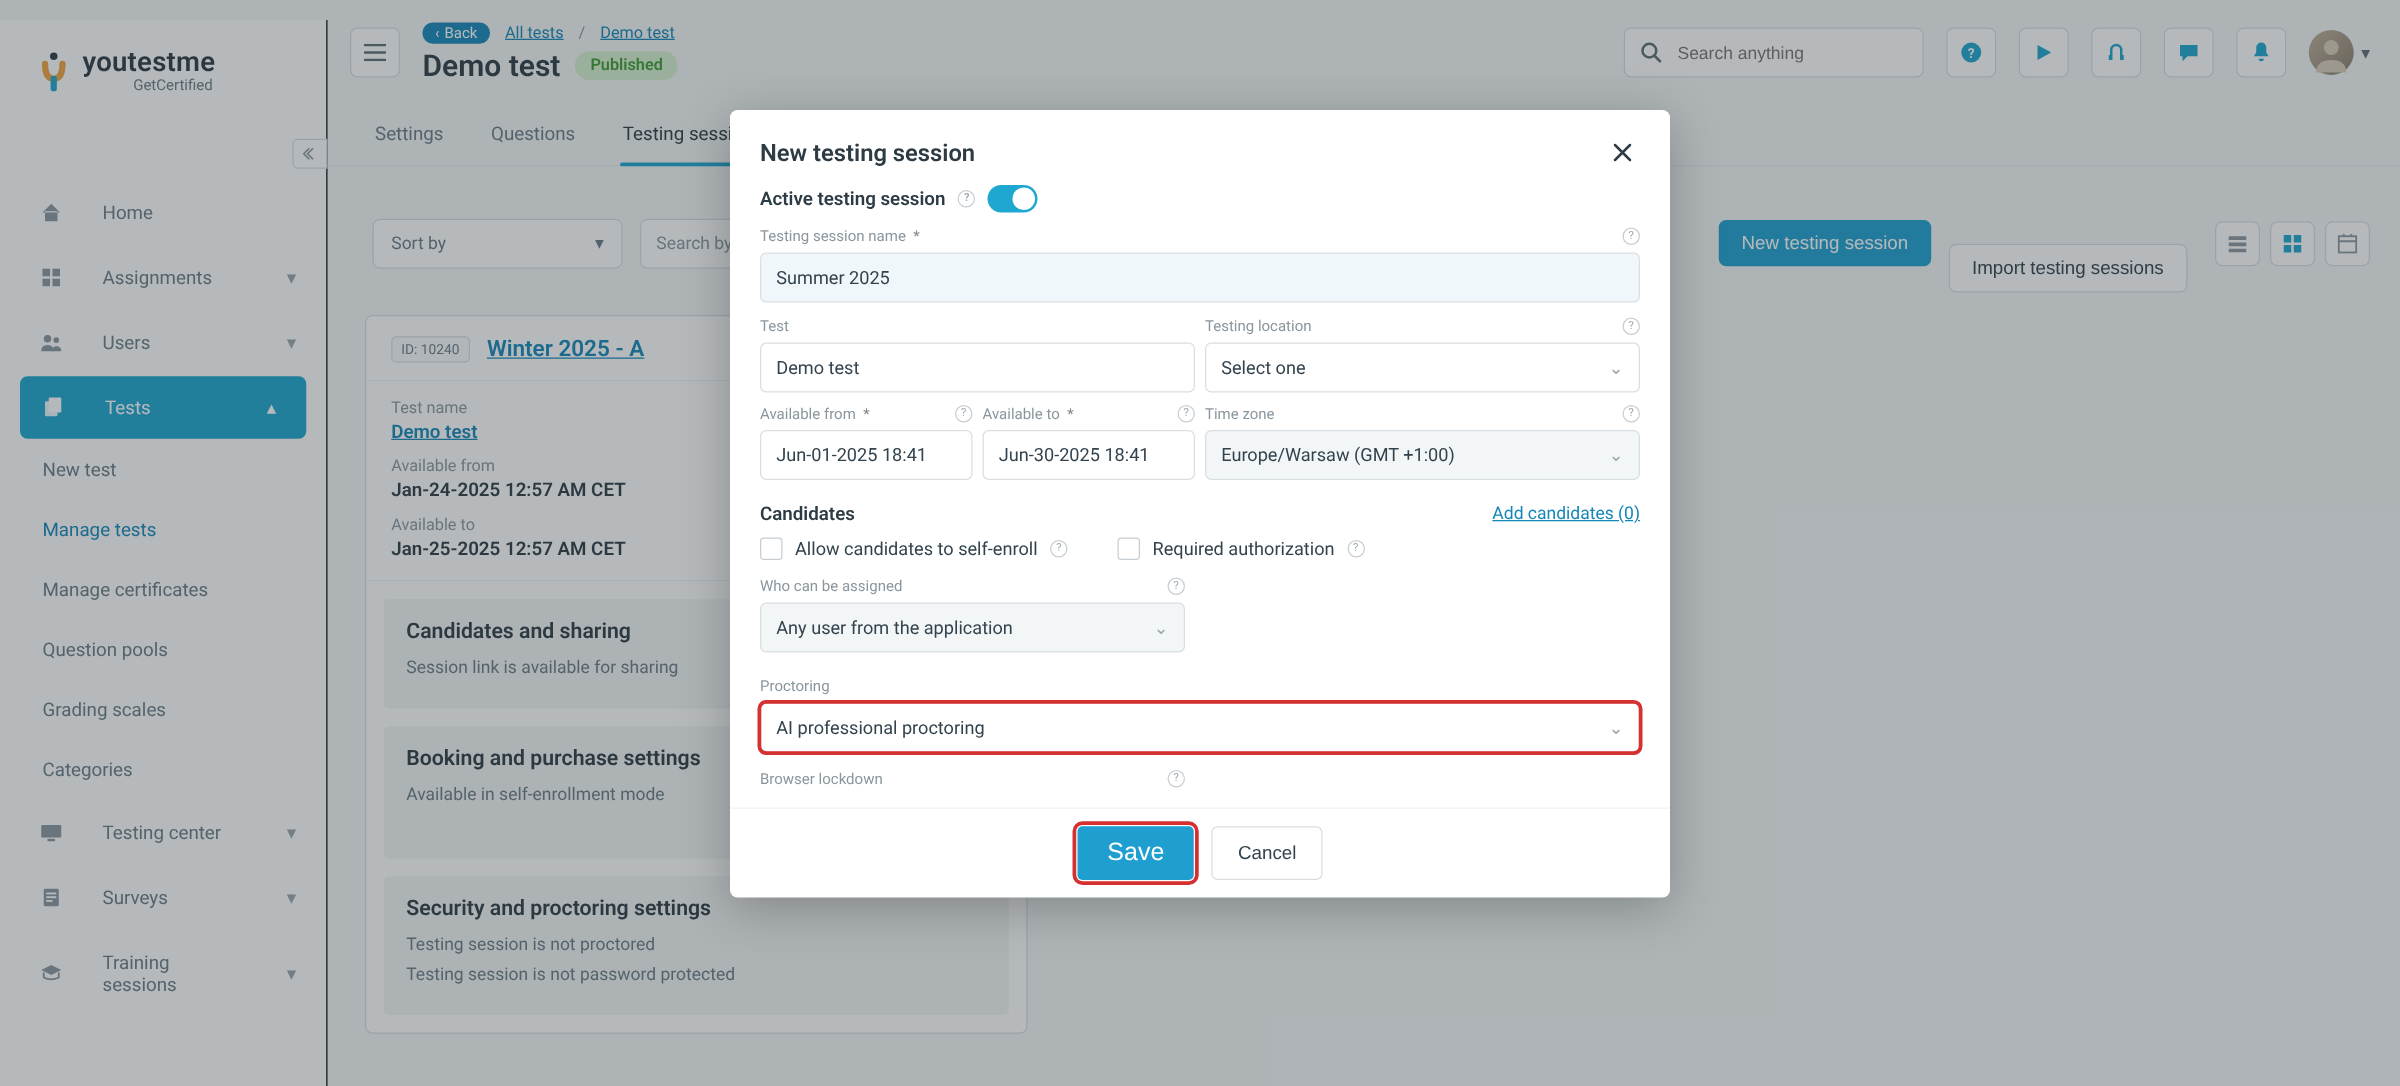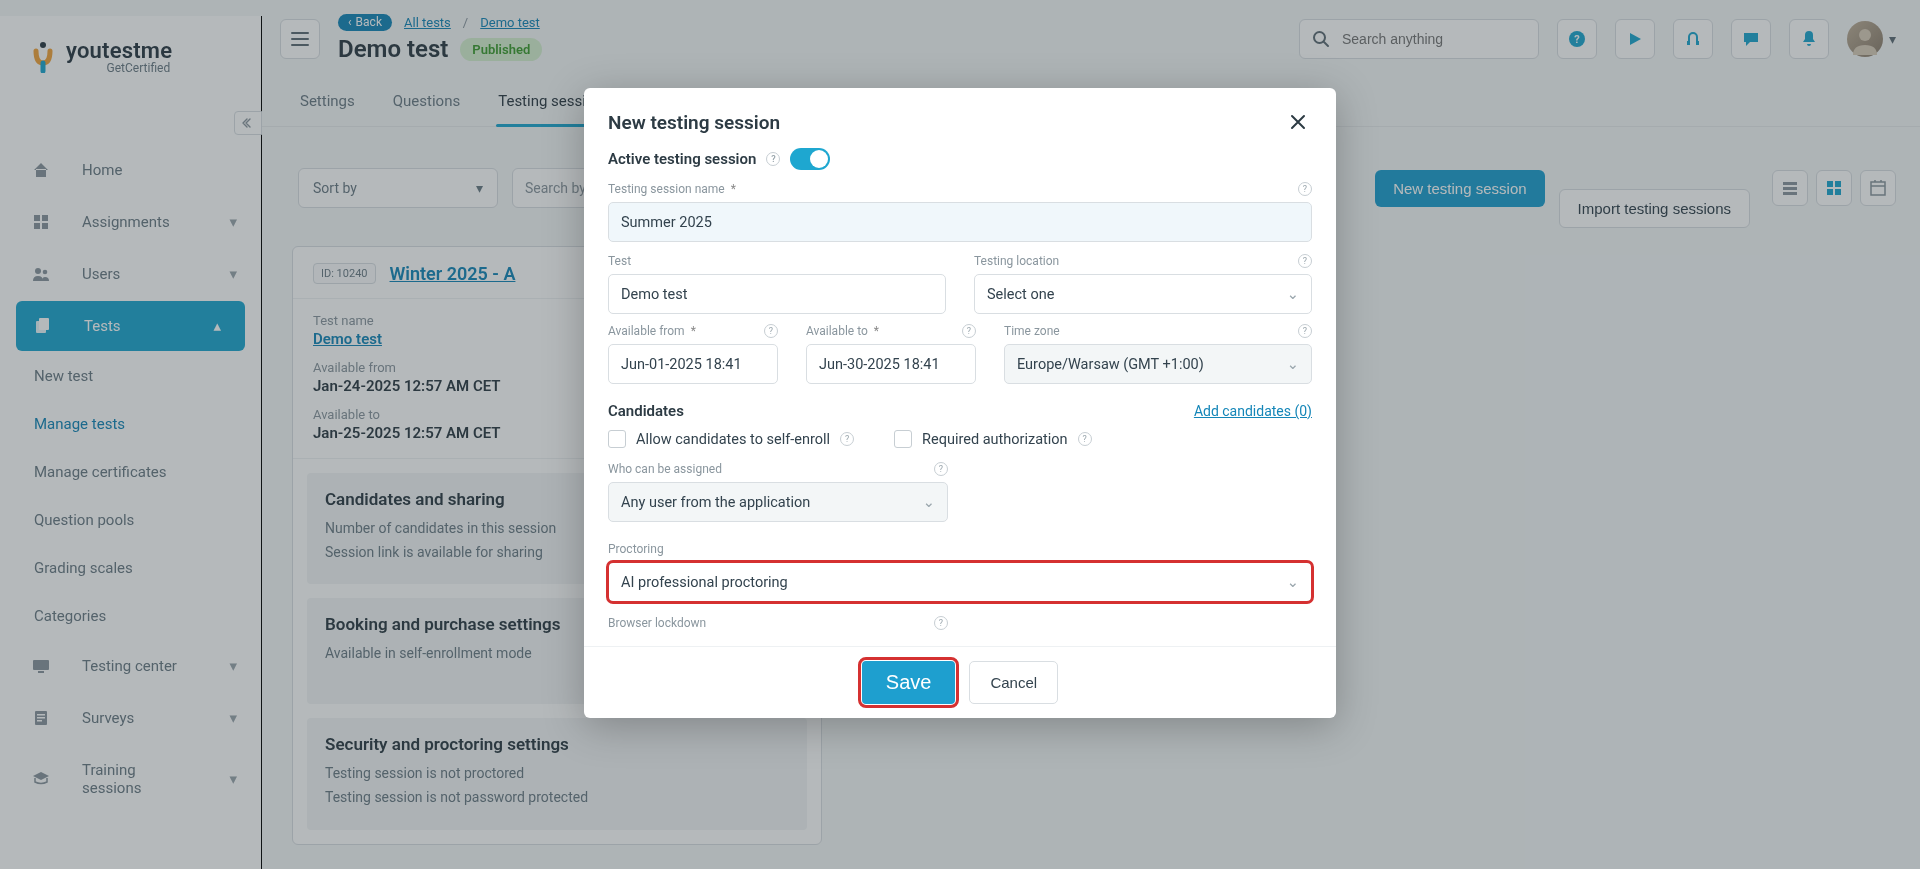--- a/index.html
+++ b/index.html
@@ -92,21 +92,21 @@
   
   .overlay { position:absolute; inset:0; background:rgba(43,54,61,0.35); display:flex; align-items:flex-start; justify-content:center; padding-top:88px; }
   .modal { width:752px; max-height:720px; background:#fff; border-radius:6px; box-shadow:0 8px 40px rgba(0,0,0,0.25); display:flex; flex-direction:column; overflow:hidden; }
   .modal-head { display:flex; align-items:center; justify-content:space-between; padding:20px 24px 8px; }
   .modal-title { font-size:19px; font-weight:600; color:#2d3b44; }
   .modal-close { width:28px; height:28px; display:flex; align-items:center; justify-content:center; cursor:pointer; color:#2d3b44; }
   .modal-body { padding:0 24px 10px; overflow-y:auto; position:relative; }
   .modal-body::-webkit-scrollbar { width:8px; }
   .modal-body::-webkit-scrollbar-thumb { background:var(--primary); border-radius:4px; }
   .modal-body::-webkit-scrollbar-track { background:#f0f3f4; }
-  .modal-row { display:flex; gap:28px; margin-bottom:10px; }
+  .modal-row { display:flex; gap:8px; margin-bottom:10px; }
   .modal-col { flex:1; display:flex; flex-direction:column; }
   .active-row { display:flex; align-items:center; gap:10px; font-size:15px; font-weight:600; color:#2d3b44; margin:4px 0 12px; }
   .toggle { width:40px; height:22px; background:var(--primary); border-radius:11px; position:relative; cursor:pointer; }
   .toggle::after { content:""; position:absolute; right:2px; top:2px; width:18px; height:18px; background:#fff; border-radius:50%; }
   .flabel { font-size:12px; color:var(--text-light); margin-bottom:6px; display:flex; align-items:center; gap:6px;}
   .flabel .req { color:#888; }
   .finfo { margin-left:auto; }
   .info-icon { width:14px; height:14px; border:1px solid #c7ced3; border-radius:50%; display:inline-flex; align-items:center; justify-content:center; font-size:9px; color:#9aa6ad; cursor:help; font-style:normal;}
   .finput, .fselect { height:40px; border:1px solid var(--border); border-radius:5px; padding:16px 12px; font-size:14.5px; color:var(--text); background:#fff; display:flex; align-items:center; justify-content:space-between; }
   .finput.filled { background:#f0f7fb; }
@@ -353,21 +353,20 @@
       <div class="session-meta">
         <div class="meta-lbl">Test name</div>
         <a class="meta-link">Demo test</a>
         <div class="meta-lbl">Available from</div>
         <div class="meta-val">Jan-24-2025 12:57 AM CET</div>
         <div class="meta-lbl">Available to</div>
         <div class="meta-val" style="margin-bottom:0">Jan-25-2025 12:57 AM CET</div>
       </div>
       <div class="section-block">
         <div class="section-title">Candidates and sharing</div>
-        <div class="section-sub">Number of candidates in this session</div>
         <div class="section-sub">Session link is available for sharing</div>
       </div>
       <div class="section-block" style="min-height:106px">
         <div class="section-title">Booking and purchase settings</div>
         <div class="section-sub">Available in self-enrollment mode</div>
       </div>
       <div class="section-block">
         <div class="section-title">Security and proctoring settings</div>
         <div class="section-sub">Testing session is not proctored</div>
         <div class="section-sub">Testing session is not password protected</div>

